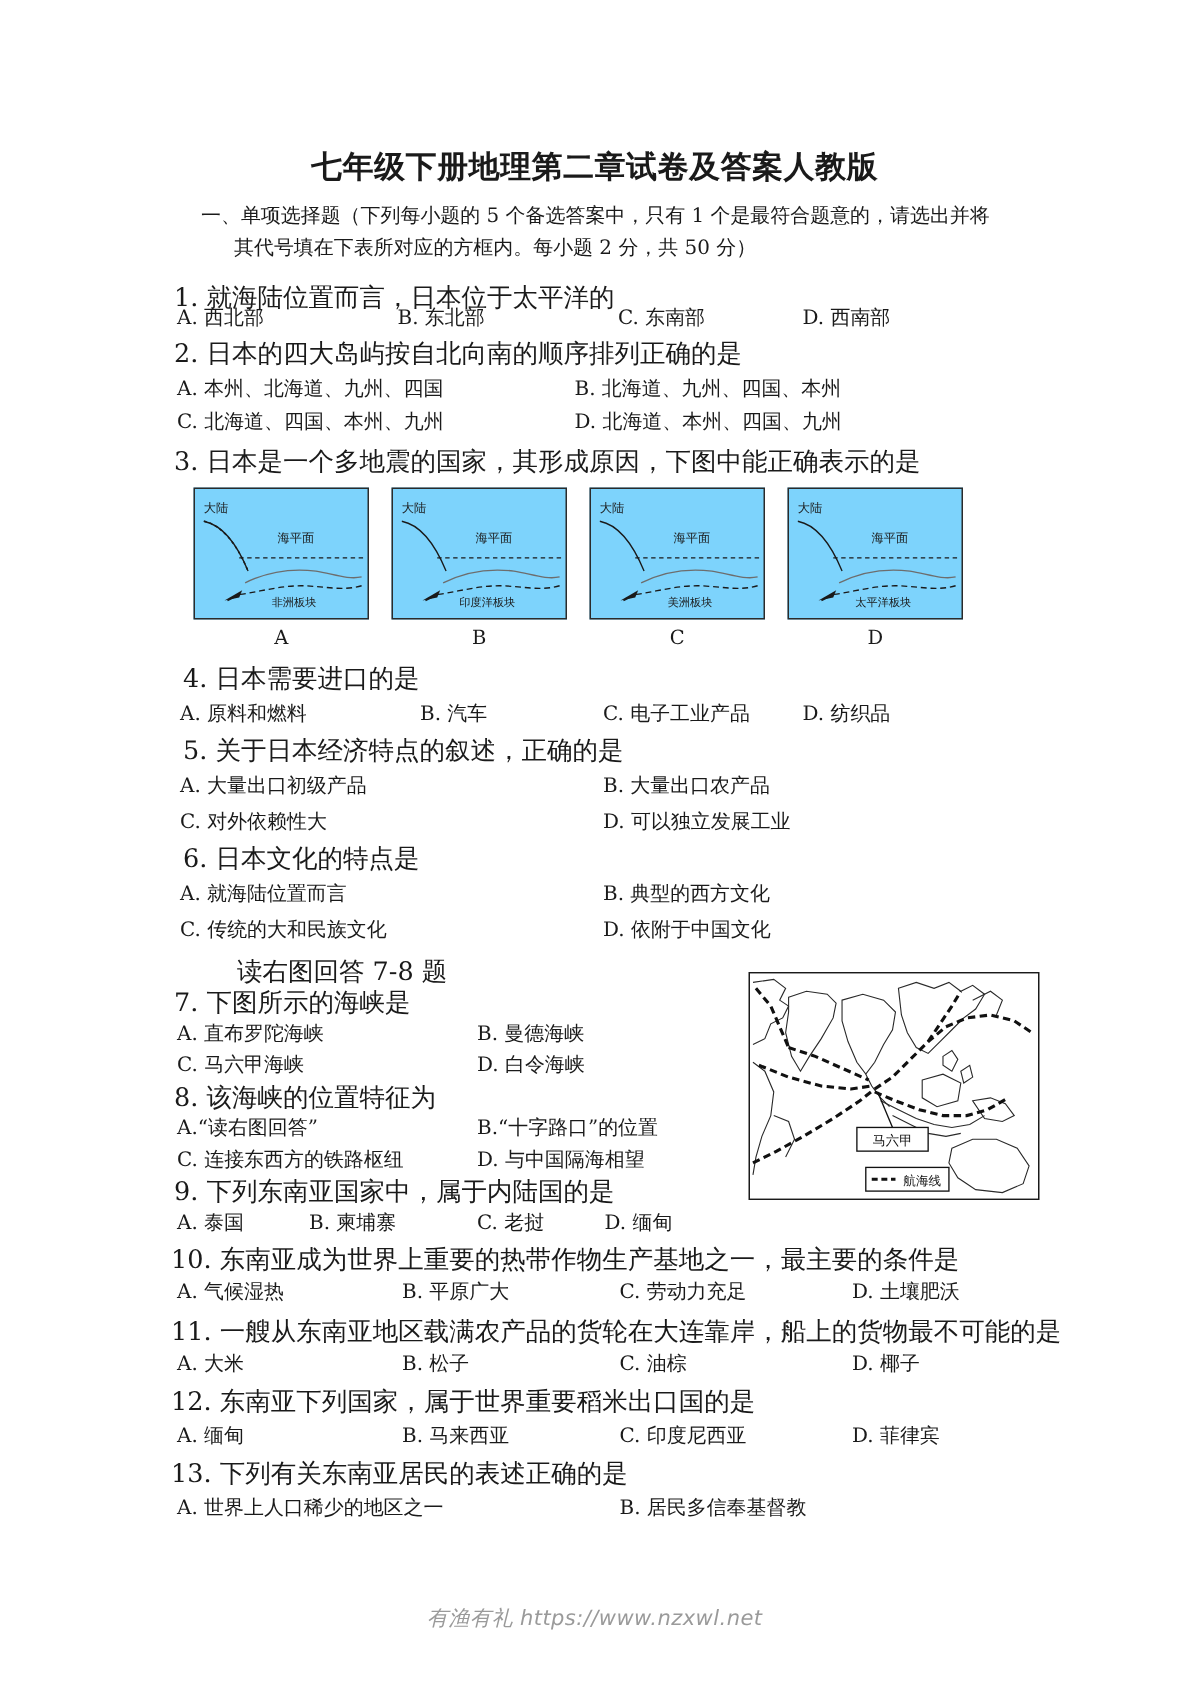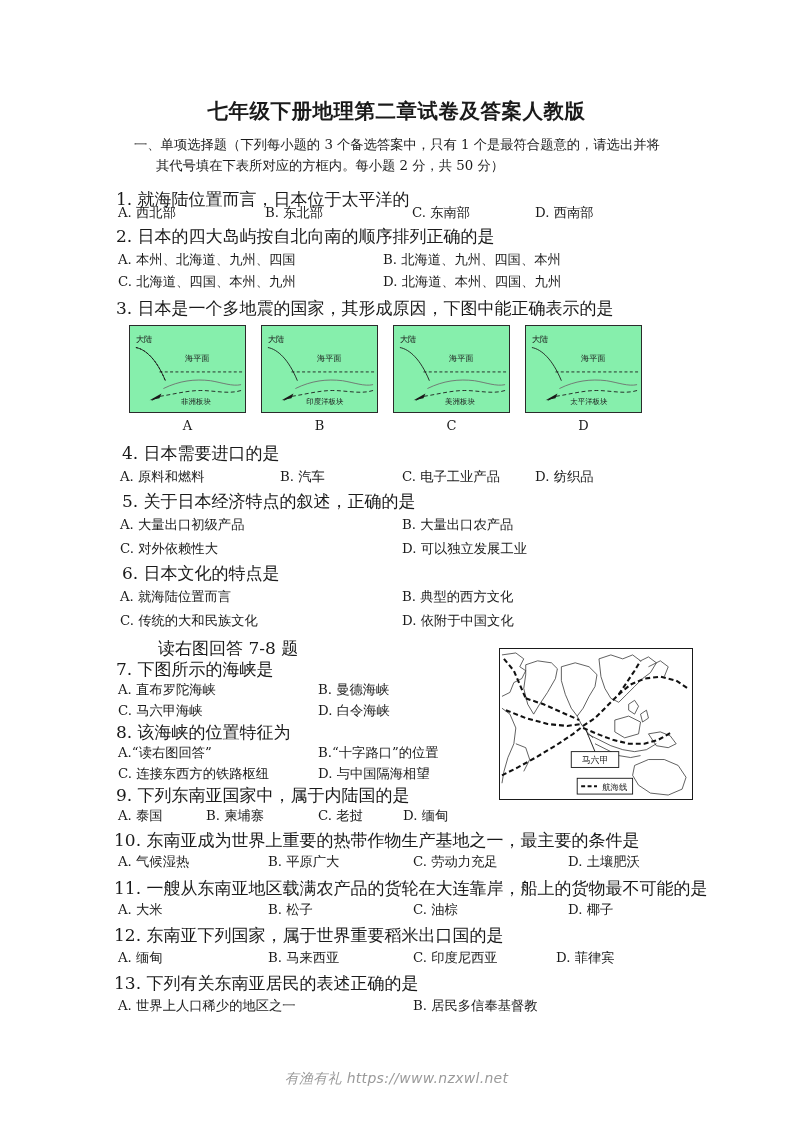--- a/index.html
+++ b/index.html
@@ -75,21 +75,21 @@
     left: 0; top: 0;
     width: 793px; height: 1122px;
     pointer-events: none;
   }
   .dbox {
     position: absolute;
     top: 325px;
     width: 117px;
     height: 88px;
     border: 1.2px solid #2b2b2b;
-    background: #86efac;
+    background: #7dd3fc;
     box-sizing: border-box;
     overflow: hidden;
     pointer-events: auto;
   }
   .dbox svg { display: block; width: 100%; height: 100%; }
   .dlabel {
     position: absolute;
     top: 418px;
     width: 117px;
     text-align: center;
@@ -132,21 +132,21 @@
   }
 </style>
 </head>
 <body>
 
 <div class="page">
 
   <div class="doc-title">七年级下册地理第二章试卷及答案人教版</div>
 
   <div class="intro">
-    <span class="l1">一、单项选择题（下列每小题的 3 个备选答案中，只有 1 个是最符合题意的，请选出并将</span>
+    <span class="l1">一、单项选择题（下列每小题的 5 个备选答案中，只有 1 个是最符合题意的，请选出并将</span>
     <span class="l2">其代号填在下表所对应的方框内。每小题 2 分，共 50 分）</span>
   </div>
 
   <div class="q" style="left:116px; top:189px;">1. 就海陆位置而言，日本位于太平洋的</div>
   <div class="opt-row" style="left:118px; top:203px;">
     <span class="opt" style="left:0px;">A. 西北部</span>
     <span class="opt" style="left:147px;">B. 东北部</span>
     <span class="opt" style="left:294px;">C. 东南部</span>
     <span class="opt" style="left:417px;">D. 西南部</span>
   </div>
@@ -357,21 +357,21 @@
     <span class="opt" style="left:150px;">B. 松子</span>
     <span class="opt" style="left:295px;">C. 油棕</span>
     <span class="opt" style="left:450px;">D. 椰子</span>
   </div>
 
   <div class="q" style="left:114px; top:925px;">12. 东南亚下列国家，属于世界重要稻米出口国的是</div>
   <div class="opt-row" style="left:118px; top:948px;">
     <span class="opt" style="left:0px;">A. 缅甸</span>
     <span class="opt" style="left:150px;">B. 马来西亚</span>
     <span class="opt" style="left:295px;">C. 印度尼西亚</span>
-    <span class="opt" style="left:438px;">D. 菲律宾</span>
+    <span class="opt" style="left:450px;">D. 菲律宾</span>
   </div>
 
   <div class="q" style="left:114px; top:973px;">13. 下列有关东南亚居民的表述正确的是</div>
   <div class="opt-row" style="left:118px; top:996px;">
     <span class="opt" style="left:0px;">A. 世界上人口稀少的地区之一</span>
     <span class="opt" style="left:295px;">B. 居民多信奉基督教</span>
   </div>
 
   <div class="footer-mark">有渔有礼 https://www.nzxwl.net</div>
 

